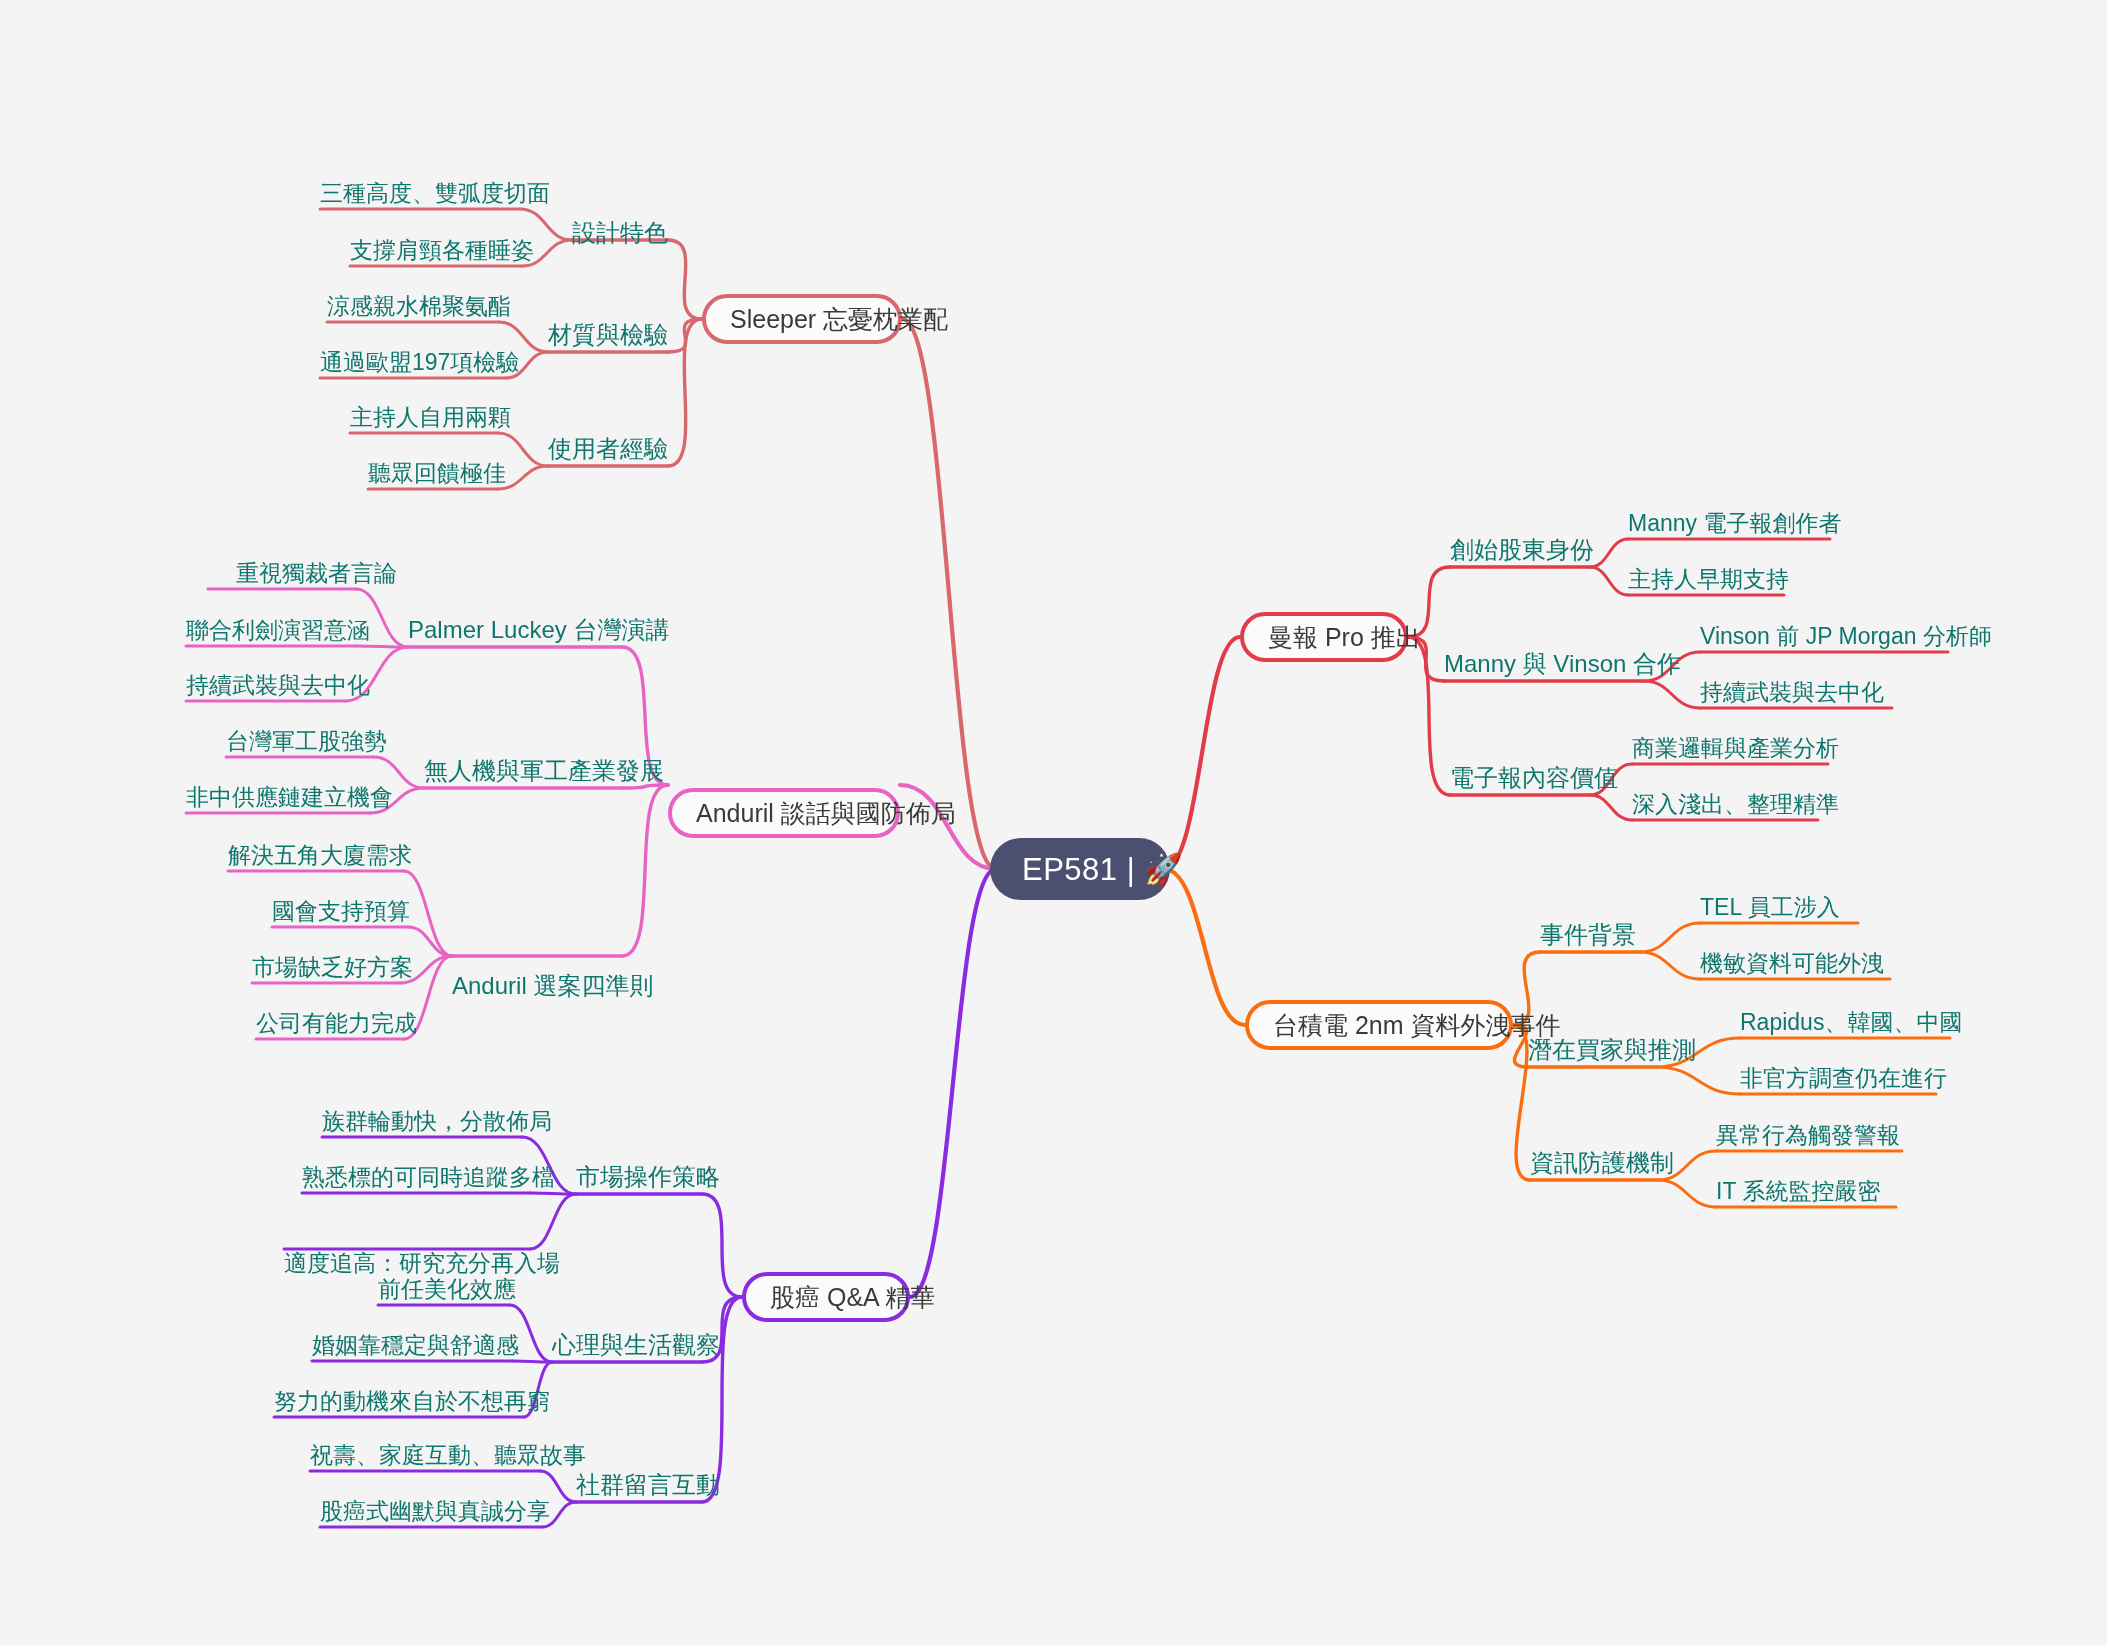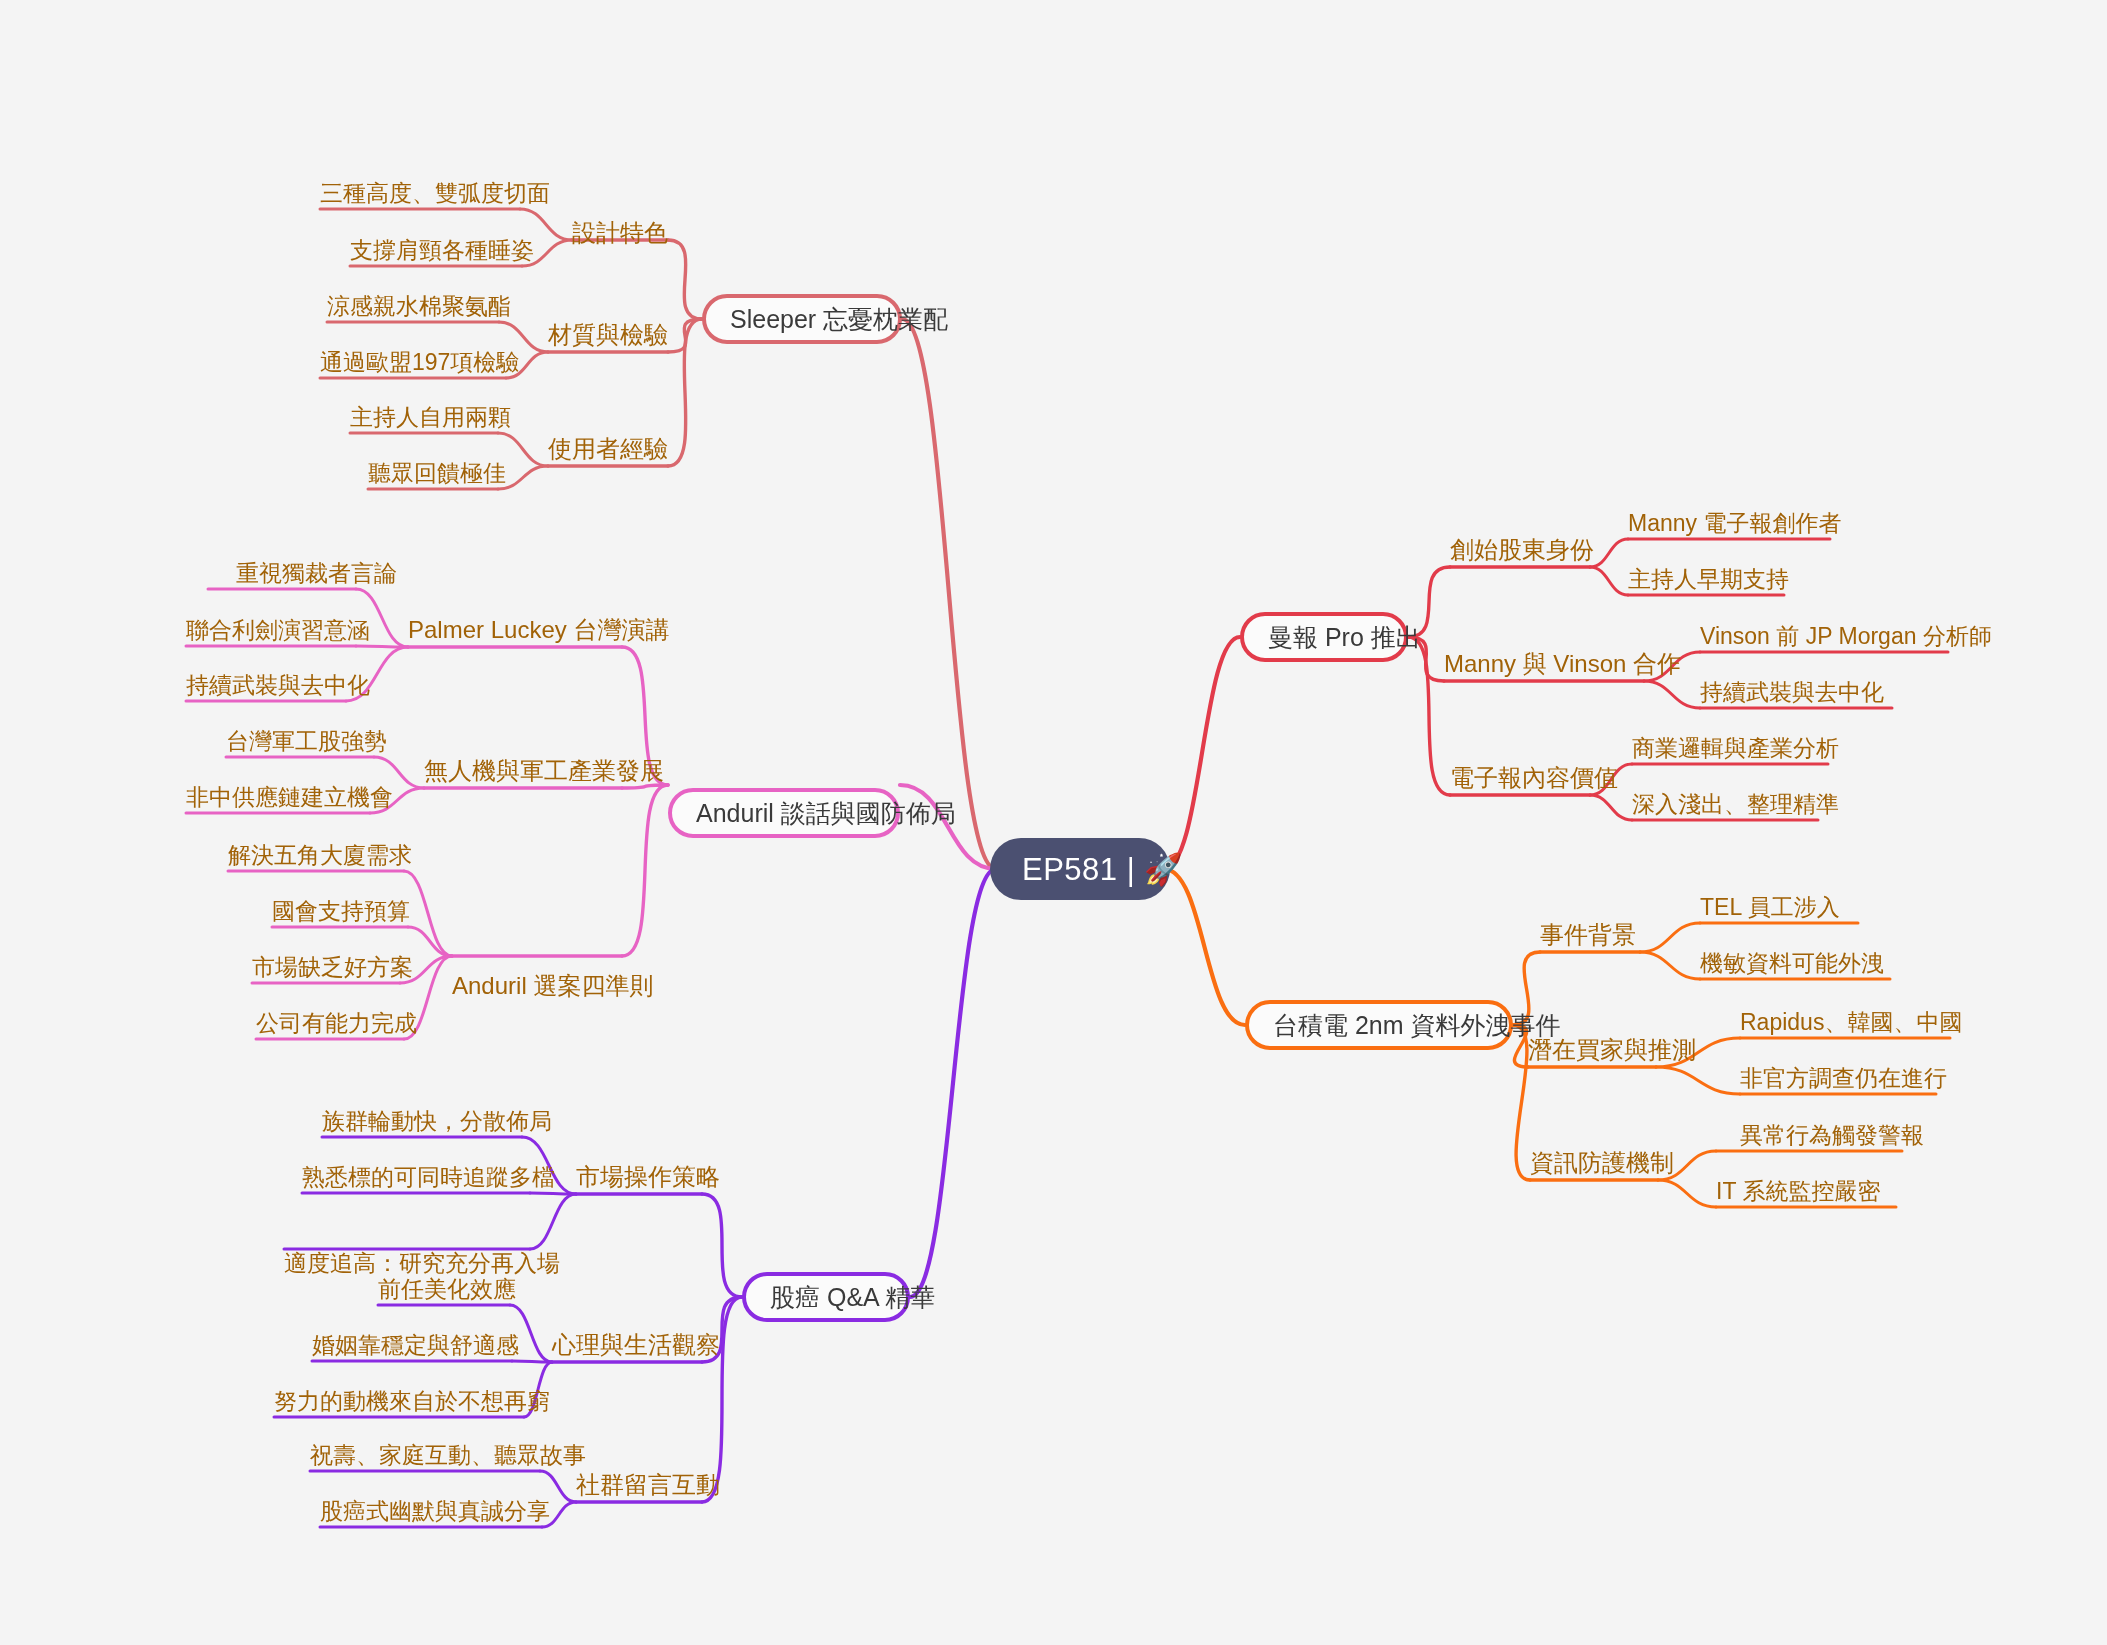--- a/index.html
+++ b/index.html
@@ -56,21 +56,21 @@
     border: 4px solid #999;
   }
   .lvl1.c-red    { border-color: #e23b4a; }
   .lvl1.c-salmon { border-color: #d9686e; }
   .lvl1.c-pink   { border-color: #e763c4; }
   .lvl1.c-purple { border-color: #8a2be2; }
   .lvl1.c-orange { border-color: #fa6e11; }
   
   .lvl2, .lvl3 {
     font-size: 24px;
-    color: #a16207;
+    color: #0f766e;
     height: 30px;
   }
   .lvl3 { font-size: 23px; }
 </style>
 </head>
 <body>
 
 <div id="canvas">
   <svg class="links" id="links-svg" viewBox="0 0 2107 1645" preserveAspectRatio="none">
       <path d="M 996 869 C 949 869, 949 319, 902 319" fill="none" stroke="#d9686e" stroke-width="4.2" stroke-linecap="round"></path>
@@ -227,16 +227,16 @@
       <div class="node lvl3" style="left: 1632px; top: 733px; width: 196px; height: 30px;">商業邏輯與產業分析</div>
       <div class="node lvl3" style="left: 1632px; top: 789px; width: 186px; height: 30px;">深入淺出、整理精準</div>
       <div class="node lvl1 c-orange" style="left: 1245px; top: 1000px; width: 268px; height: 50px; border-color: rgb(250, 110, 17);">台積電 2nm 資料外洩事件</div>
       <div class="node lvl2" style="left: 1540px; top: 920px; width: 100px; height: 30px;">事件背景</div>
       <div class="node lvl3" style="left: 1700px; top: 892px; width: 158px; height: 30px;">TEL 員工涉入</div>
       <div class="node lvl3" style="left: 1700px; top: 948px; width: 190px; height: 30px;">機敏資料可能外洩</div>
       <div class="node lvl2" style="left: 1528px; top: 1035px; width: 128px; height: 30px;">潛在買家與推測</div>
       <div class="node lvl3" style="left: 1740px; top: 1007px; width: 210px; height: 30px;">Rapidus、韓國、中國</div>
       <div class="node lvl3" style="left: 1740px; top: 1063px; width: 196px; height: 30px;">非官方調查仍在進行</div>
       <div class="node lvl2" style="left: 1530px; top: 1148px; width: 128px; height: 30px;">資訊防護機制</div>
-      <div class="node lvl3" style="left: 1716px; top: 1120px; width: 186px; height: 30px; margin-left: 24px;">異常行為觸發警報</div>
+      <div class="node lvl3" style="left: 1716px; top: 1120px; width: 186px; height: 30px;">異常行為觸發警報</div>
       <div class="node lvl3" style="left: 1716px; top: 1176px; width: 180px; height: 30px;">IT 系統監控嚴密</div>
     </div>
 </div>
 
 </body></html>

